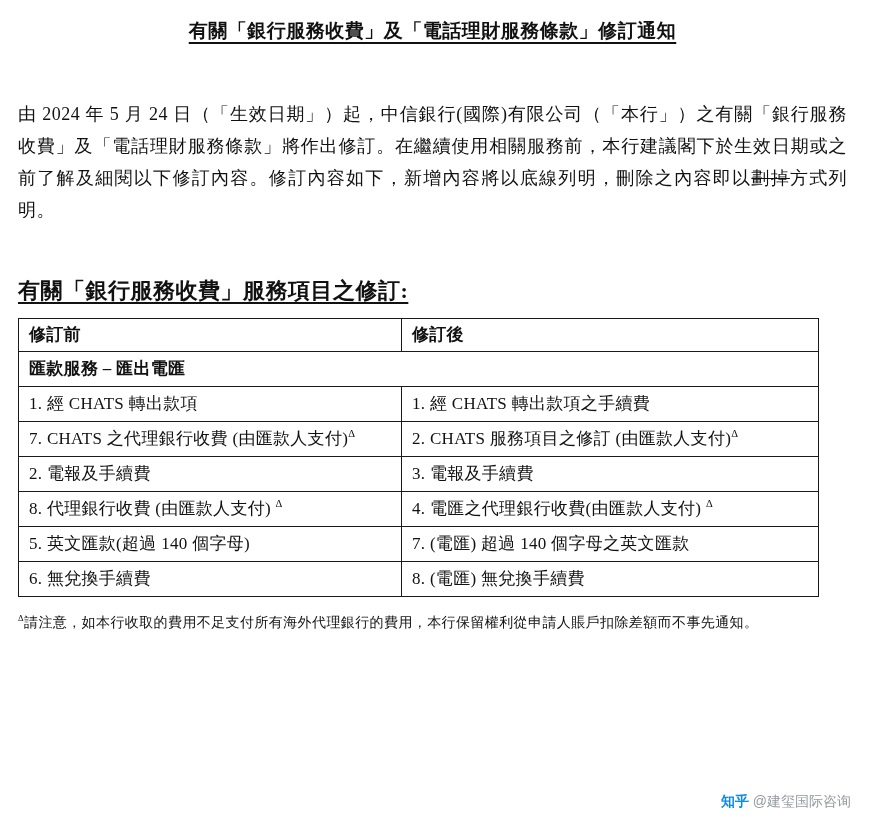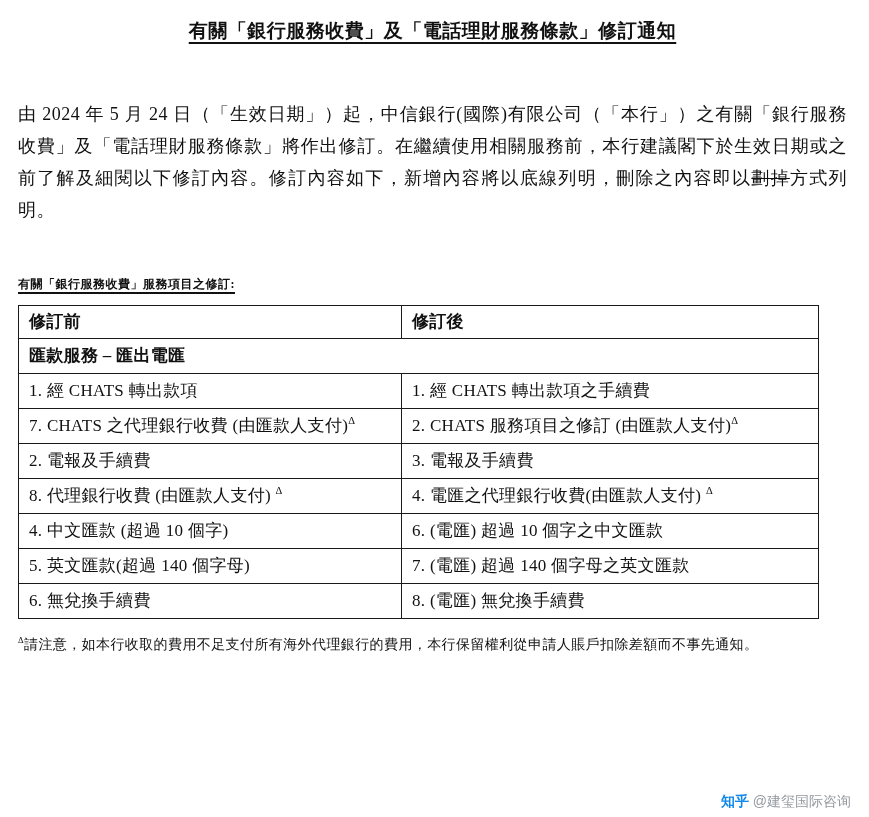--- a/index.html
+++ b/index.html
@@ -32,21 +32,21 @@
     line-height: 32px;
     text-align: justify;
     letter-spacing: 0.5px;
   }
 
   .u { text-underline-offset: 3px; }
   .strike { text-decoration: line-through; }
 
   .section-heading {
     margin-top: 50px;
-    font-size: 12px;
+    font-size: 22px;
     font-weight: bold;
     letter-spacing: 0.5px;
   }
   .section-heading .heading-text {
     text-decoration: underline;
     text-underline-offset: 4px;
     text-decoration-thickness: 1.5px;
   }
 
   table.rev {
@@ -130,24 +130,20 @@
         </tr>
         <tr>
           <td><span>2. 電報及手續費</span></td>
           <td><span class="u">3.</span><span> 電報及手續費</span></td>
         </tr>
         <tr>
           <td><span>8. 代理銀行收費 (由匯款人支付) </span><sup>Δ</sup></td>
           <td><span class="u">4. 電匯之</span><span>代理銀行收費(由匯款人支付) </span><sup>Δ</sup></td>
         </tr>
         <tr>
-          <td><span>4. 中文匯款 (超過 10 個字)</span></td>
-          <td><span class="u">6. (電匯)</span><span> 超過 10 個字之中文匯款</span></td>
-        </tr>
-        <tr>
           <td><span>5. 英文匯款</span><span class="u">(超過 140 個字母)</span></td>
           <td><span class="u">7. (電匯)</span><span> 超過 140 個字母之英文匯款</span></td>
         </tr>
         <tr>
           <td><span>6. 無兌換手續費</span></td>
           <td><span class="u">8. (電匯)</span><span> 無兌換手續費</span></td>
         </tr>
       </tbody>
   </table>
 

